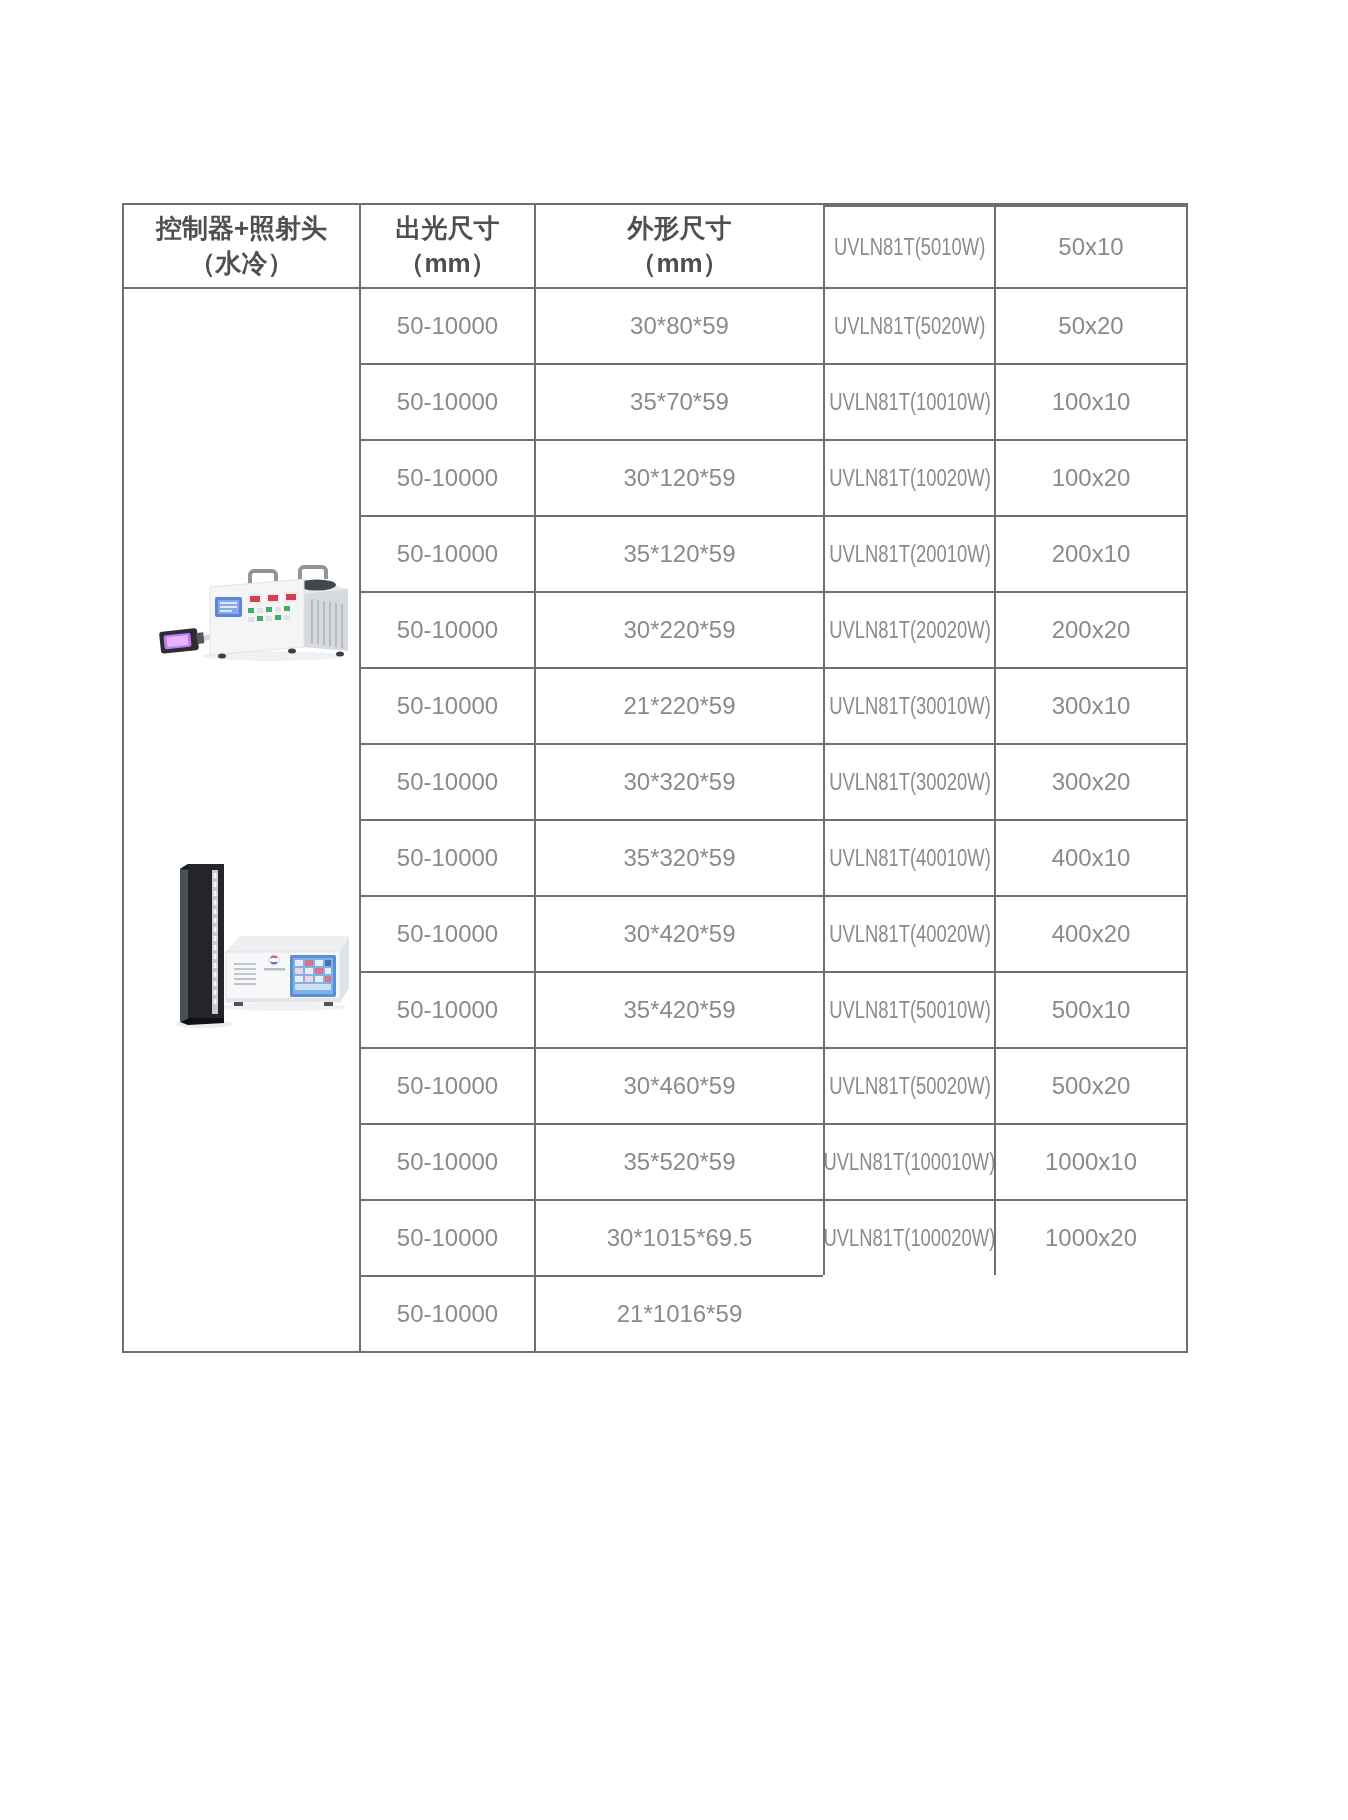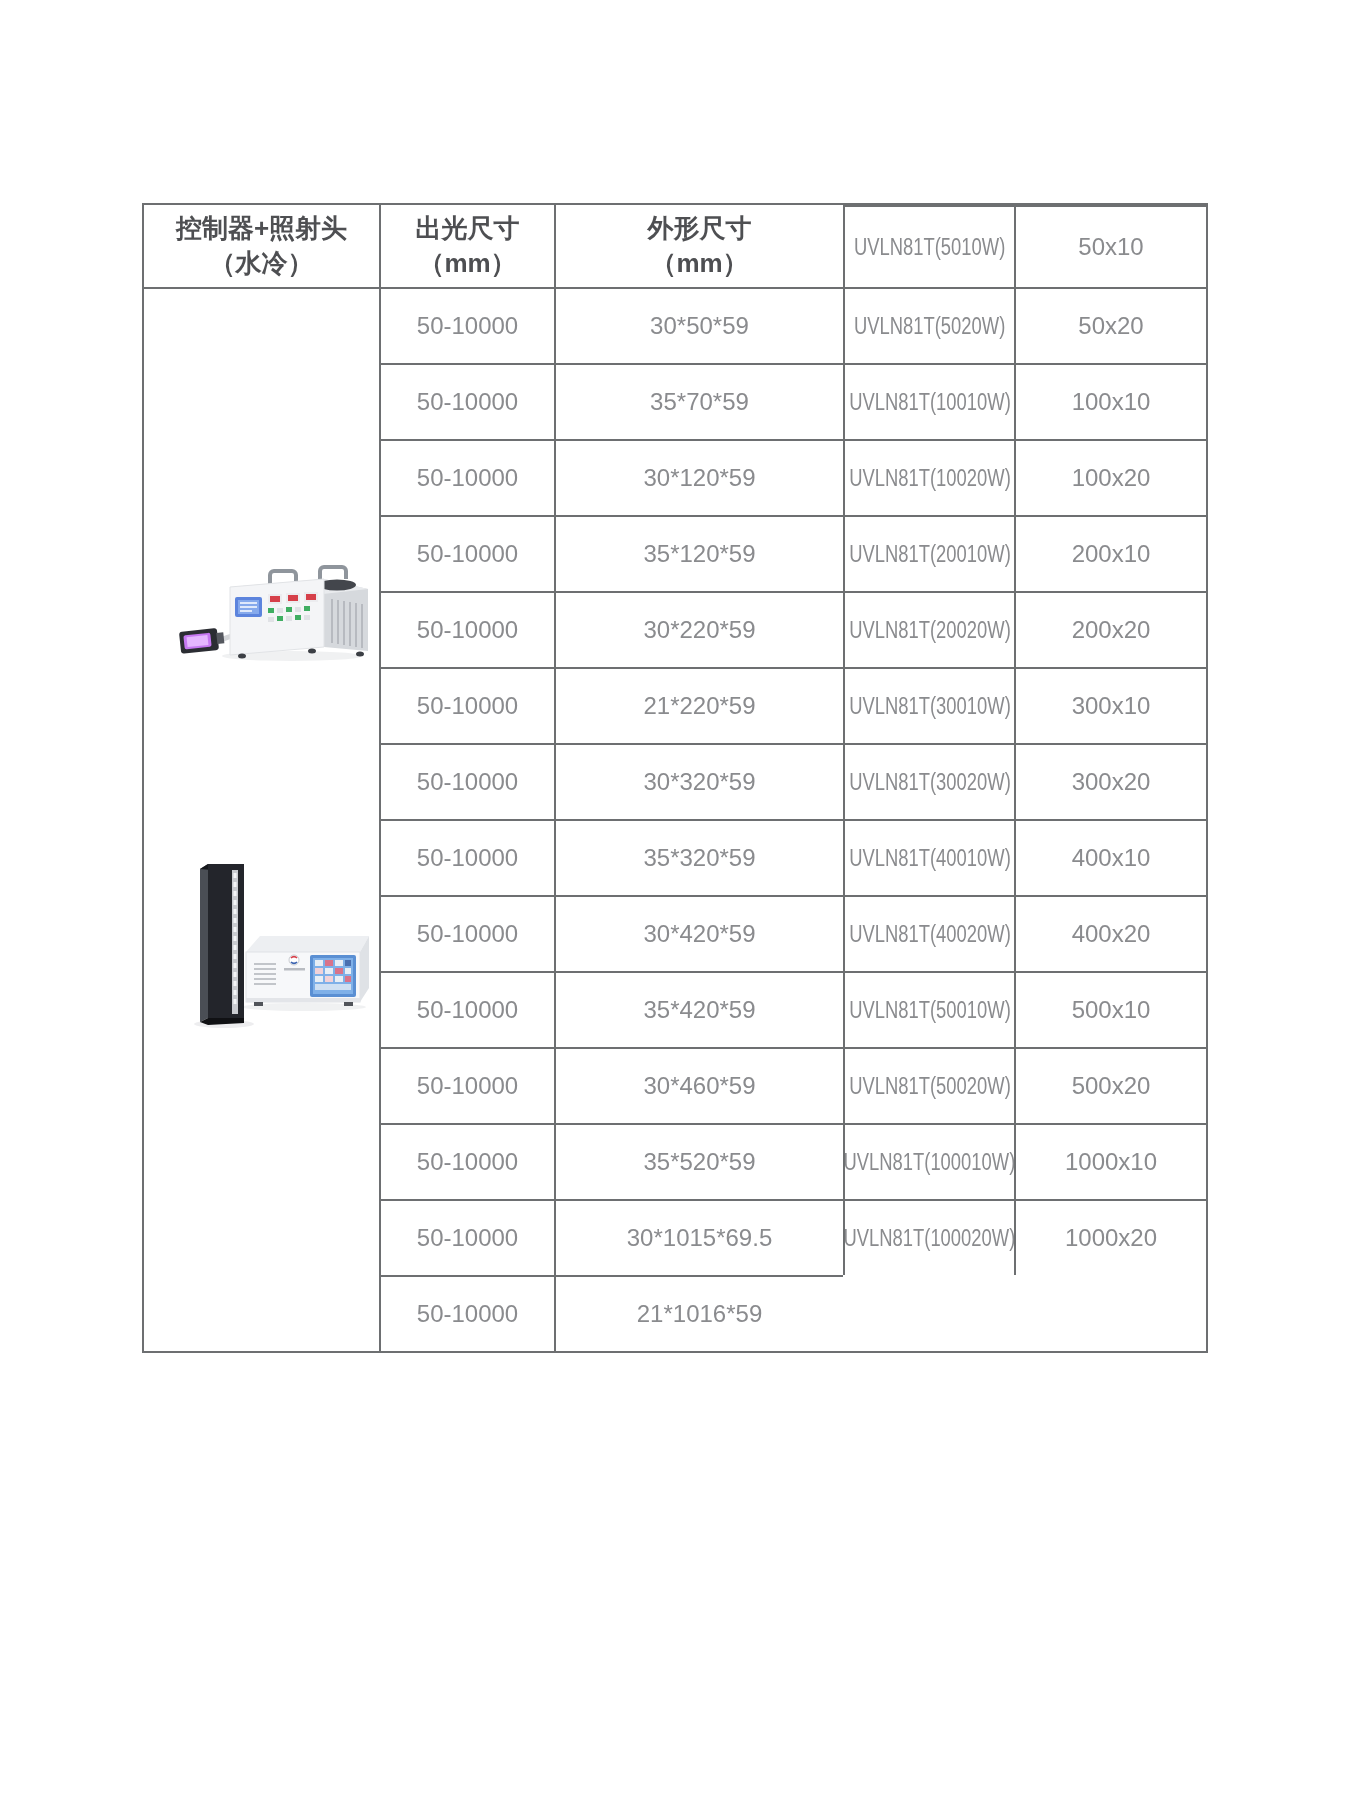--- a/index.html
+++ b/index.html
@@ -6,21 +6,21 @@
   .page{
     position:relative;
     width:1348px;
     height:1820px;
     background:#ffffff;
     overflow:hidden;
     font-family:"Liberation Sans","DejaVu Sans",sans-serif;
   }
   .spec-table{
     position:absolute;
-    left:142px;
+    left:122px;
     top:203px;
     display:grid;
     grid-template-columns:235px 175px 289px 171px 192px;
     grid-template-rows:82px repeat(14,76px);
     border:2px solid #6d6f71;
     background:#ffffff;
   }
   .cell{
     display:flex;
     align-items:center;
@@ -199,21 +199,21 @@
         </g>
       </svg>
     </div>
 
     <div style="display:contents">
       <div class="cell">
           <span class="model-text">UVLN81T(5010W)</span>
         </div>
       <div class="cell">50x10</div>
       <div class="cell">50-10000</div>
-      <div class="cell">30*50*59</div>
+      <div class="cell">30*80*59</div>
     </div>
     <div style="display:contents">
       <div class="cell">
           <span class="model-text">UVLN81T(5020W)</span>
         </div>
       <div class="cell">50x20</div>
       <div class="cell">50-10000</div>
       <div class="cell">35*70*59</div>
     </div>
     <div style="display:contents">

